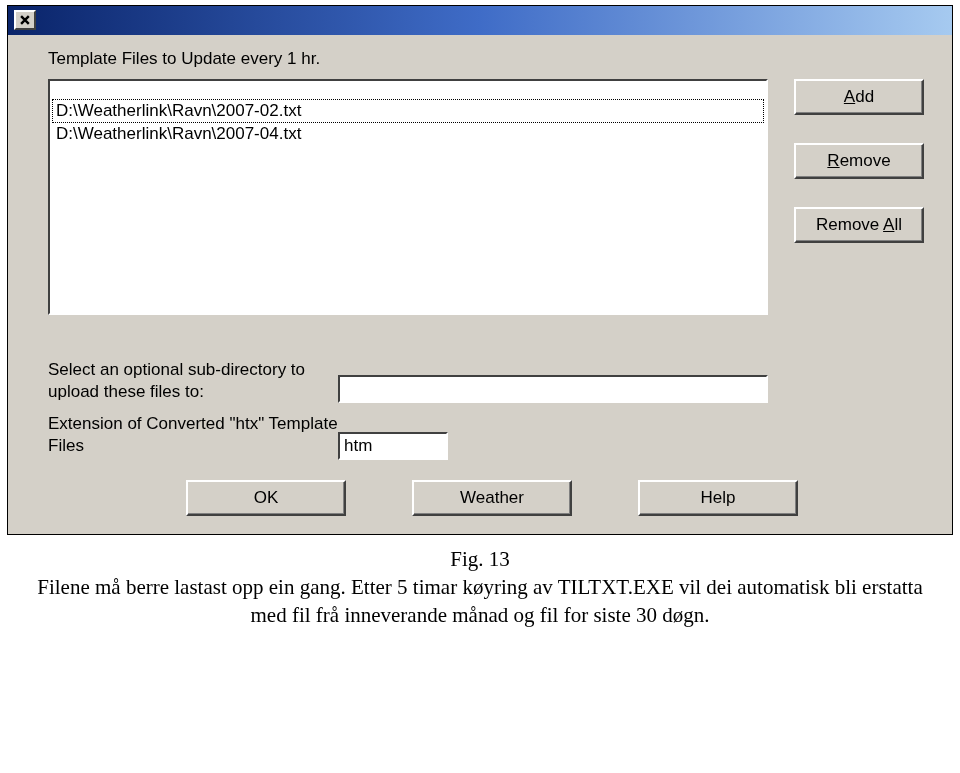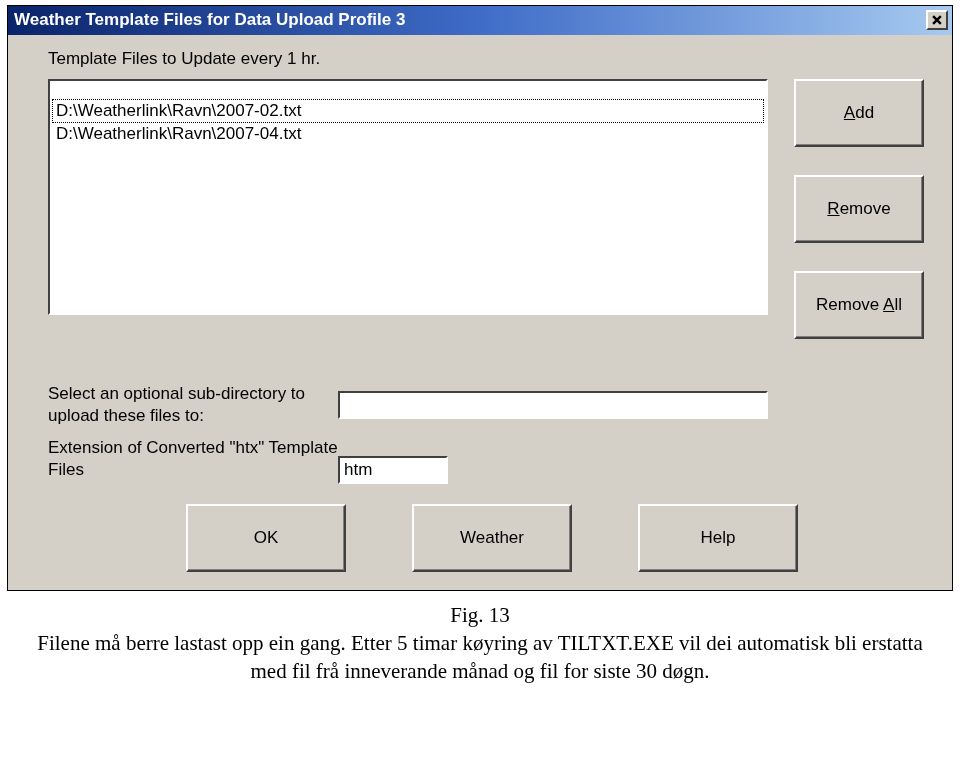--- a/index.html
+++ b/index.html
@@ -105,31 +105,31 @@
     }
     
     .win-btn {
       background: #d4d0c8;
       border-top: 2px solid #ffffff;
       border-left: 2px solid #ffffff;
       border-right: 2px solid #404040;
       border-bottom: 2px solid #404040;
       font-size: 17px;
       color: #000000;
-      padding: 22px 4px;
+      padding: 6px 4px;
       text-align: center;
       cursor: pointer;
       box-sizing: border-box;
       box-shadow: inset -1px -1px 0 #808080;
     }
     
     .sub-section {
       margin-top: 44px;
       display: flex;
-      align-items: center;
+      align-items: flex-end;
     }
     
     .sub-label {
       width: 290px;
       font-size: 17px;
       line-height: 22px;
     }
     
     .ext-section {
       margin-top: 10px;
@@ -185,21 +185,20 @@
       display: block;
     }
     
     .underline { text-decoration: underline; }
   </style>
 </head>
 <body>
 
 <div class="window">
   <div class="titlebar">
-    <span class="titlebar-text">Weather Template Files for Data Upload Profile 3</span>
     <div class="close-btn">
       <svg width="11" height="10" viewBox="0 0 10 9">
         <path d="M1 1 L8 8 M8 1 L1 8" stroke="#000" stroke-width="2.2" fill="none"></path>
       </svg>
     </div>
   </div>
 
   <div class="dialog-body">
     <div class="section-label">Template Files to Update every 1 hr.</div>
 

